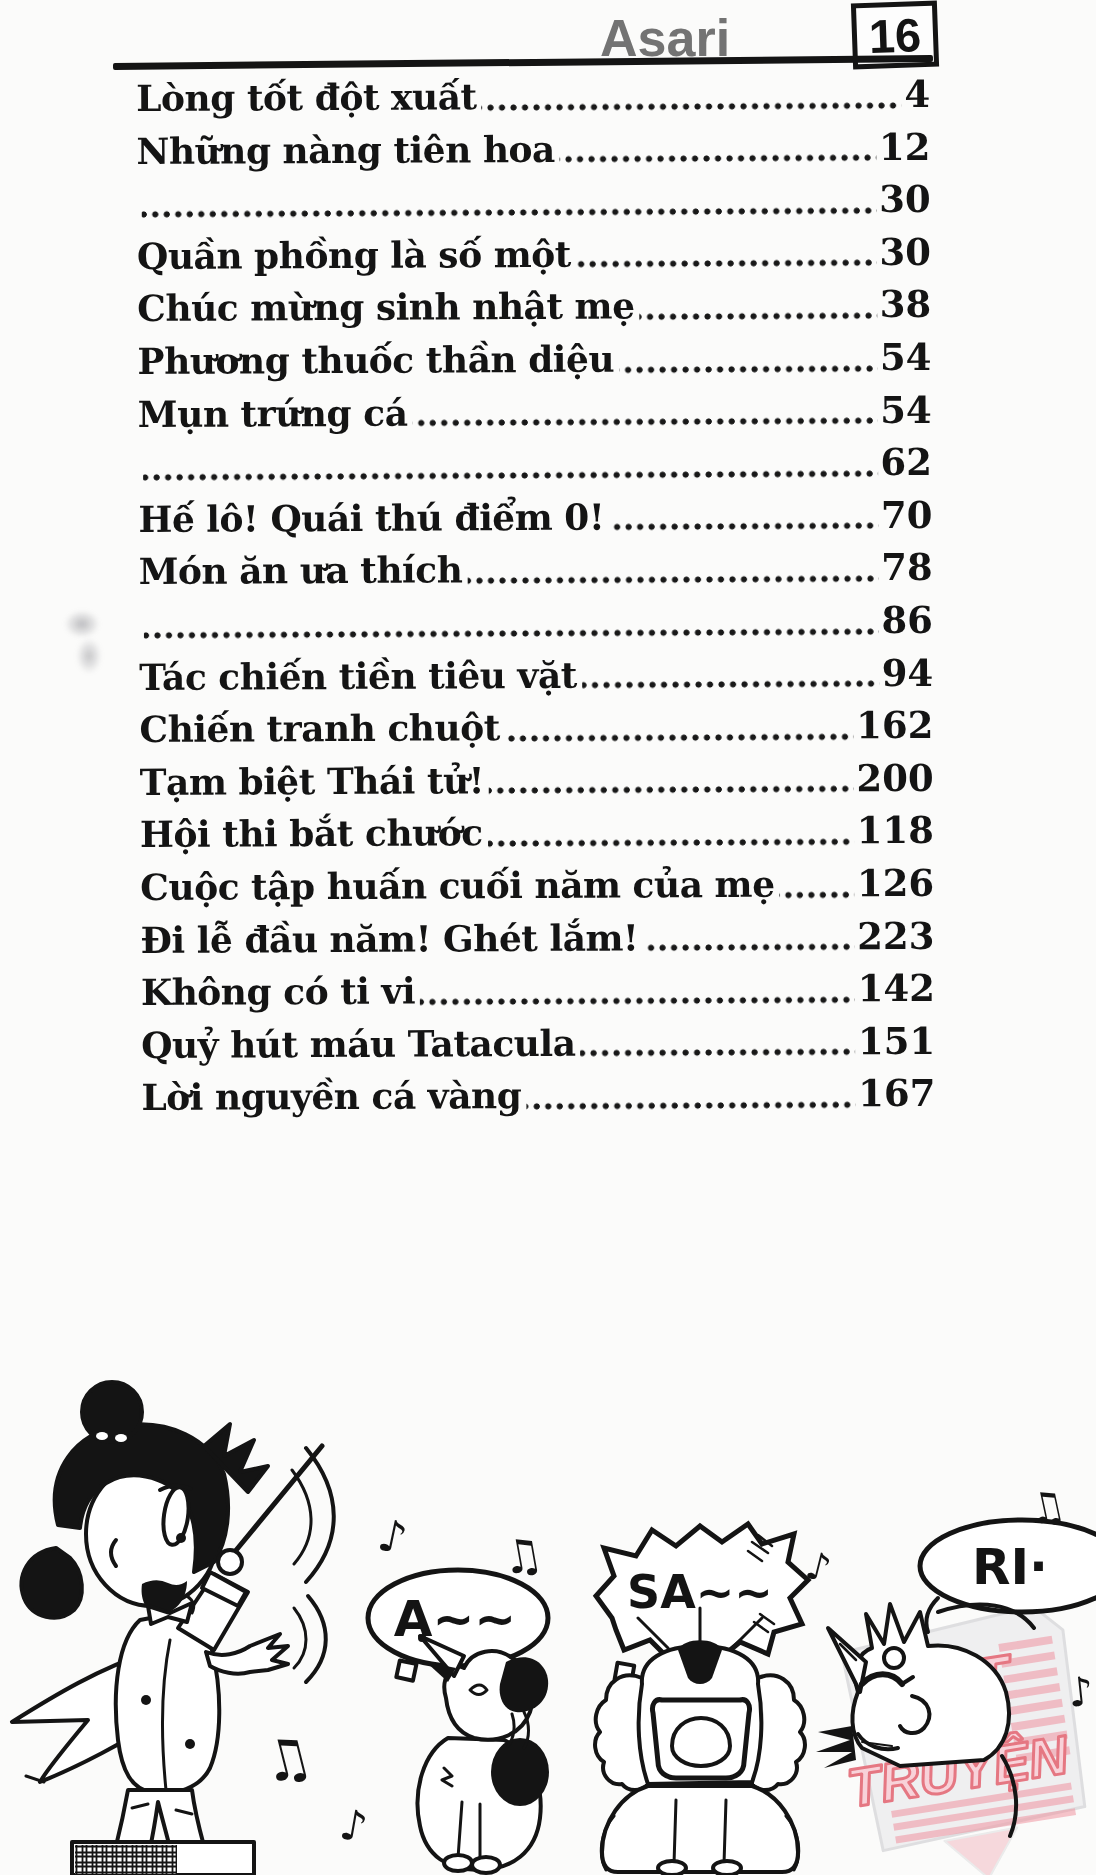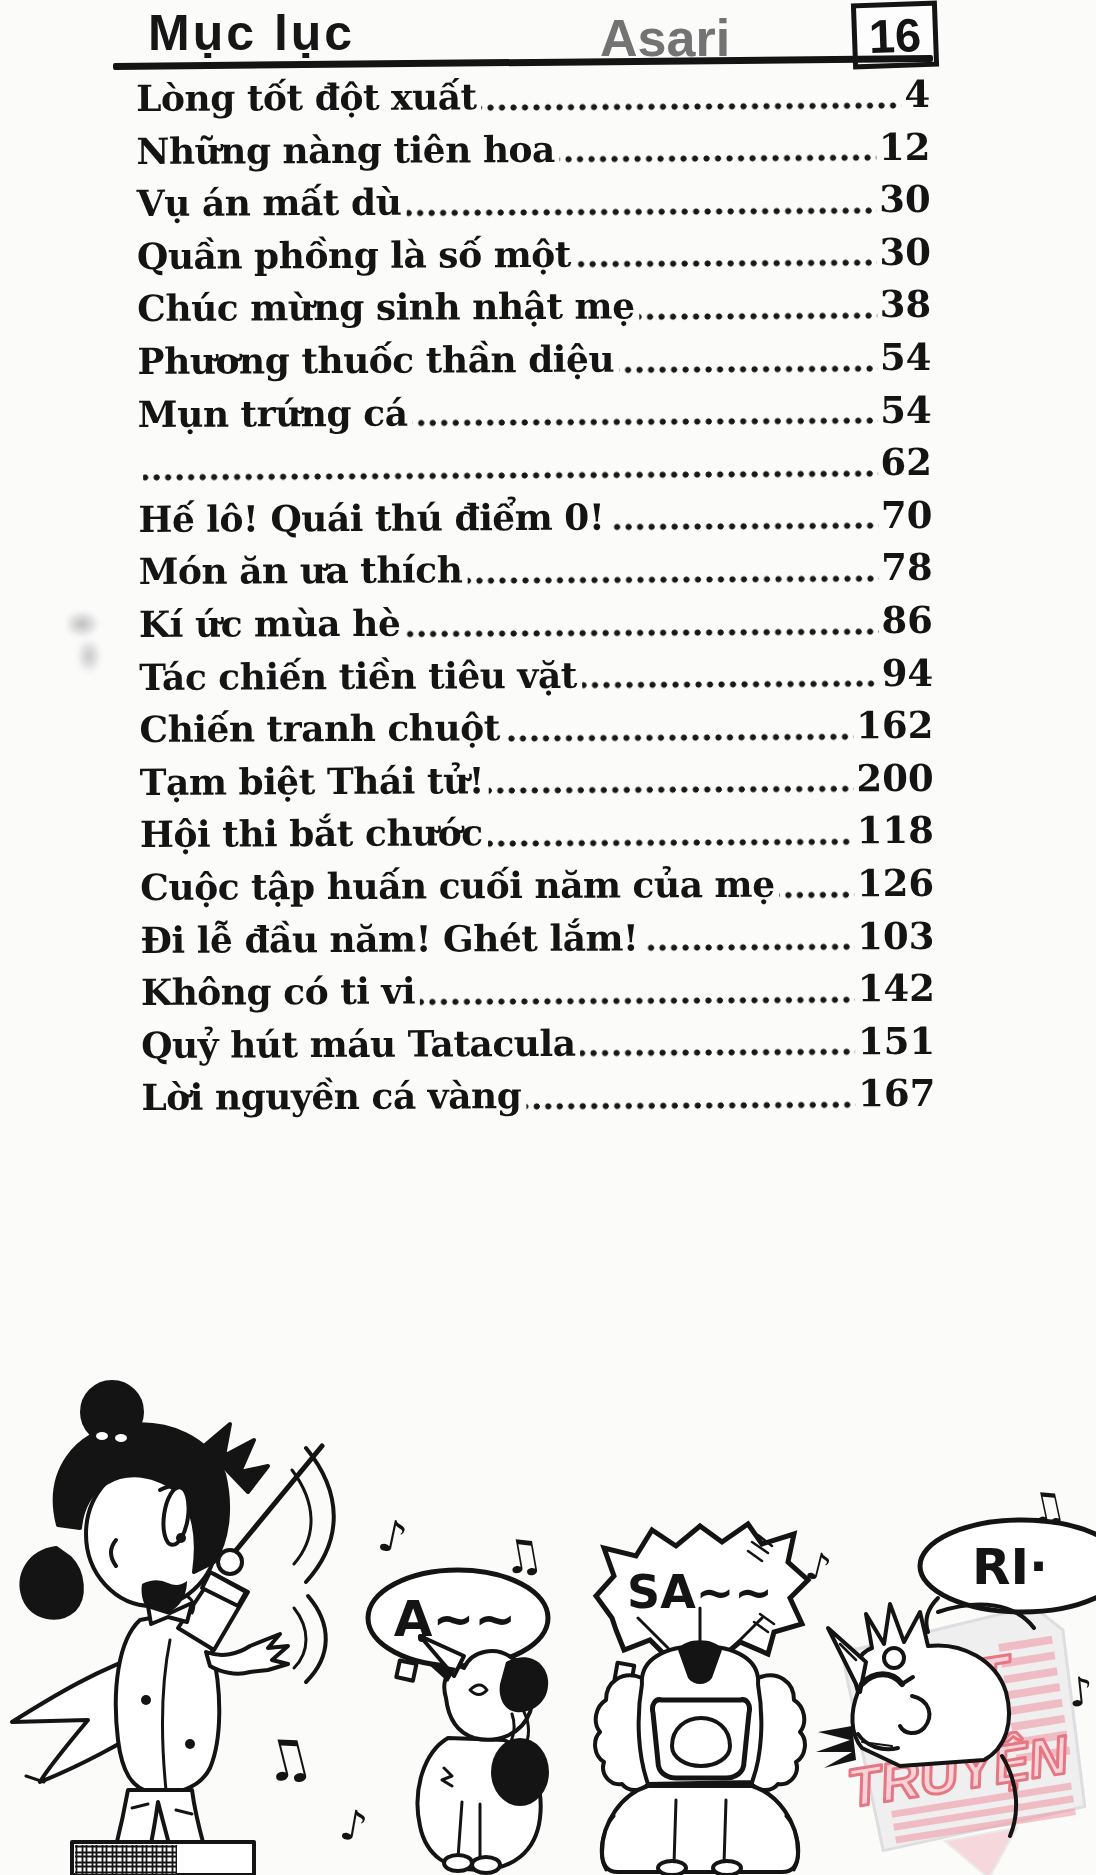--- a/index.html
+++ b/index.html
@@ -56,40 +56,38 @@
     font-family:"Liberation Sans", sans-serif;font-weight:700;font-style:italic;
     fill:#f8ccd4;stroke:#e2606e;stroke-width:3px;
   }
   .note{font-family:"DejaVu Sans", sans-serif;fill:#141414}
 </style>
 </head>
 <body>
 
 <div class="page">
 
-  <div class="hdr-title">Mục lục</div>
   <div class="hdr-series">Asari</div>
   <div class="vol-box">
     <span>16</span>
   </div>
   <div class="rule"></div>
 
   <div class="toc">
       <div class="row">
         <span class="t">Lòng tốt đột xuất</span>
         <span class="dots"></span>
         <span class="p">4</span>
       </div>
       <div class="row">
         <span class="t">Những nàng tiên hoa</span>
         <span class="dots"></span>
         <span class="p">12</span>
       </div>
       <div class="row">
-        <span class="t">Vụ án mất dù</span>
         <span class="dots"></span>
         <span class="p">30</span>
       </div>
       <div class="row">
         <span class="t">Quần phồng là số một</span>
         <span class="dots"></span>
         <span class="p">30</span>
       </div>
       <div class="row">
         <span class="t">Chúc mừng sinh nhật mẹ</span>
@@ -114,21 +112,20 @@
         <span class="t">Hế lô! Quái thú điểm 0!</span>
         <span class="dots"></span>
         <span class="p">70</span>
       </div>
       <div class="row">
         <span class="t">Món ăn ưa thích</span>
         <span class="dots"></span>
         <span class="p">78</span>
       </div>
       <div class="row">
-        <span class="t">Kí ức mùa hè</span>
         <span class="dots"></span>
         <span class="p">86</span>
       </div>
       <div class="row">
         <span class="t">Tác chiến tiền tiêu vặt</span>
         <span class="dots"></span>
         <span class="p">94</span>
       </div>
       <div class="row">
         <span class="t">Chiến tranh chuột</span>
@@ -146,21 +143,21 @@
         <span class="p">118</span>
       </div>
       <div class="row">
         <span class="t">Cuộc tập huấn cuối năm của mẹ</span>
         <span class="dots"></span>
         <span class="p">126</span>
       </div>
       <div class="row">
         <span class="t">Đi lễ đầu năm! Ghét lắm!</span>
         <span class="dots"></span>
-        <span class="p">103</span>
+        <span class="p">223</span>
       </div>
       <div class="row">
         <span class="t">Không có ti vi</span>
         <span class="dots"></span>
         <span class="p">142</span>
       </div>
       <div class="row">
         <span class="t">Quỷ hút máu Tatacula</span>
         <span class="dots"></span>
         <span class="p">151</span>

